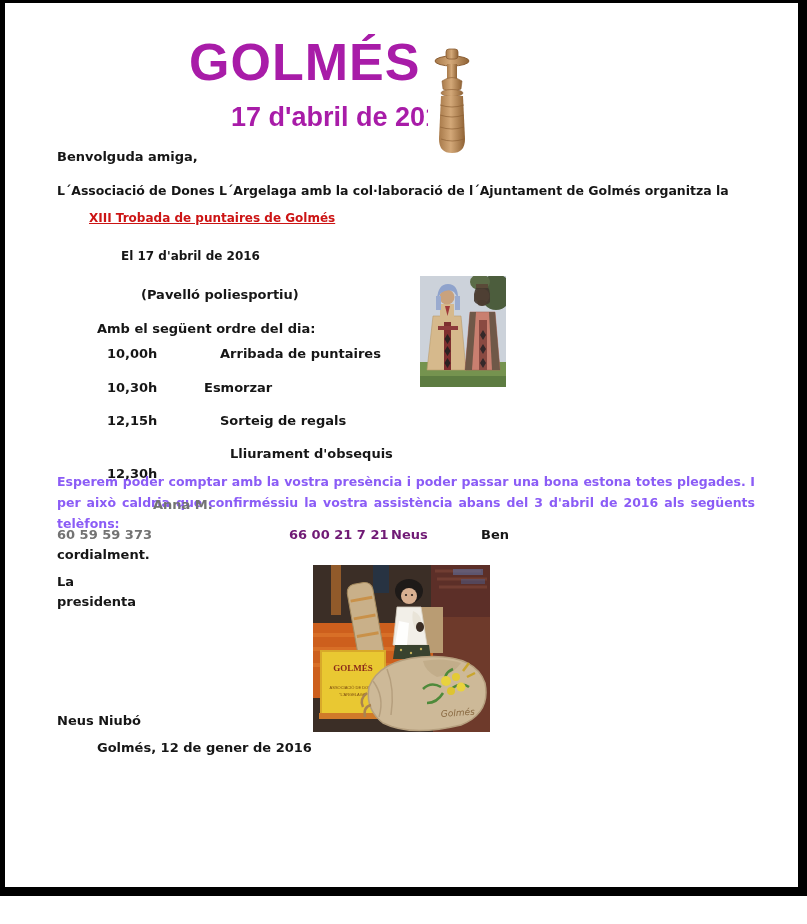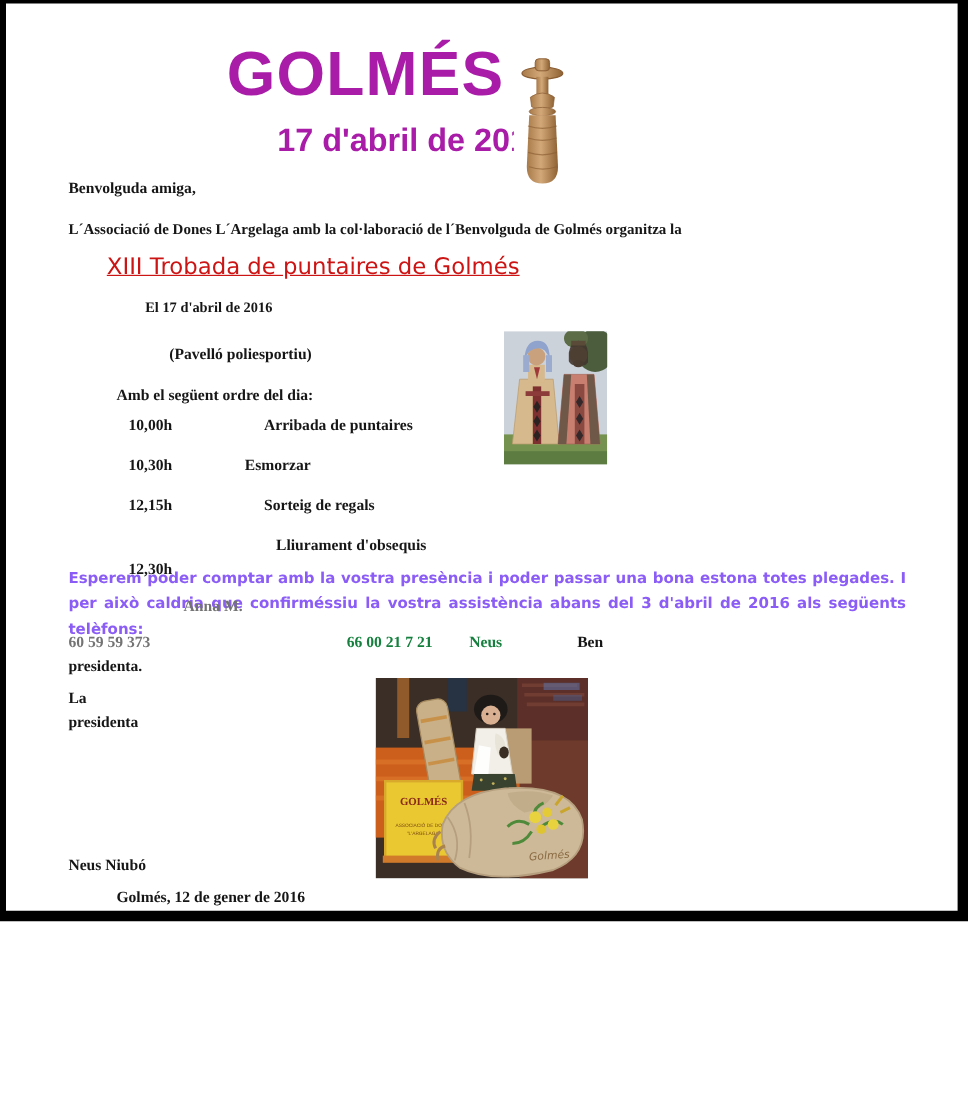--- a/index.html
+++ b/index.html
@@ -1,42 +1,42 @@
 <!DOCTYPE html>
 <html><head>
 <meta charset="utf-8">
 <style>
   html,body{margin:0;padding:0;background:#fff;}
   .page{
-    width:807px;height:768px;box-sizing:border-box;position:relative;
+    width:807px;height:896px;box-sizing:border-box;position:relative;
     background:#fff;border-style:solid;border-color:#000;
     border-width:3px 9px 9px 5px;overflow:hidden;
     font-family:"DejaVu Sans",sans-serif;
   }
   .abs{position:absolute;}
-  .t{font-weight:700;color:#161616;font-size:13px;line-height:1.3;white-space:nowrap;font-family:Liberation Serif, serif;}
+  .t{font-weight:700;color:#161616;font-size:13px;line-height:1.3;white-space:nowrap;}
   .title{
     font-family:"Liberation Sans",sans-serif;font-weight:700;
     font-size:52px;letter-spacing:1px;color:#a81ca8;line-height:1;
   }
   .date-heading{
     font-family:"Liberation Sans",sans-serif;font-weight:700;
     font-size:27px;color:#a81ca8;line-height:1;
   }
   .event-title{
-    font-size:19px;font-weight:400;color:#cc1414;text-decoration:underline;
+    font-size:12px;font-weight:700;color:#cc1414;text-decoration:underline;
     white-space:nowrap;
   }
   .event-date{font-size:12px;}
   .para{
     font-weight:700;color:#8b5cf6;font-size:12.5px;line-height:21px;
     text-align:justify;white-space:normal;
   }
   .phone-blue{color:#737373;}
-  .phone-olive{color:#15803d;}
+  .phone-olive{color:#701a75;}
   .photo{display:block;}
 </style>
 </head>
 <body>
 
 <div class="page">
 
   <div class="abs title" style="left:184px;top:33px;">GOLMÉS</div>
   <div class="abs date-heading" style="left:226px;top:101px;">17 d'abril de 2016</div>
 
@@ -54,21 +54,21 @@
       <rect x="18" y="8" width="12" height="10" rx="3" fill="url(#wood)" stroke="#8a5d33" stroke-width="0.8"></rect>
       <rect x="19" y="23" width="10" height="15" fill="url(#wood)"></rect>
       <path d="M14,40 Q24,33 34,40 L33,48 Q24,53 15,48 Z" fill="url(#wood)" stroke="#8a5d33" stroke-width="0.6"></path>
       <ellipse cx="24" cy="52" rx="11" ry="3.5" fill="url(#wood)" stroke="#8a5d33" stroke-width="0.6"></ellipse>
       <path d="M13,55 L35,55 L37,98 Q37,112 24,112 Q11,112 11,98 Z" fill="url(#wood)"></path>
       <path d="M12,64 Q24,68 36,64 M12,74 Q24,78 36,74 M12,86 Q24,90 36,86 M13,98 Q24,102 36,98" stroke="#8a5d33" stroke-width="1" fill="none" opacity="0.65"></path>
     </g>
   </svg>
 
   <div class="abs t" style="left:52px;top:146px;">Benvolguda amiga,</div>
-  <div class="abs t" style="left:52px;top:180px;font-size:12.5px;">L´Associació de Dones L´Argelaga amb la col·laboració de l´Benvolguda de Golmés organitza la</div>
+  <div class="abs t" style="left:52px;top:180px;font-size:12.5px;">L´Associació de Dones L´Argelaga amb la col·laboració de l´Ajuntament de Golmés organitza la</div>
   <div class="abs event-title" style="left:84px;top:208px;">XIII Trobada de puntaires de Golmés</div>
   <div class="abs t event-date" style="left:116px;top:246px;">El 17 d'abril de 2016</div>
   <div class="abs t" style="left:136px;top:284px;">(Pavelló poliesportiu)</div>
   <div class="abs t" style="left:92px;top:318px;">Amb el següent ordre del dia:</div>
 
   <div>
     <div class="abs t" style="left:102px;top:343px;">10,00h</div>
     <div class="abs t" style="left:215px;top:343px;">Arribada de puntaires</div>
     <div class="abs t" style="left:102px;top:377px;">10,30h</div>
     <div class="abs t" style="left:199px;top:377px;text-align:right;">Esmorzar</div>
@@ -111,21 +111,21 @@
 
   <div class="abs para" style="left:52px;top:468px;width:698px;">Esperem poder comptar amb la vostra presència i poder passar una bona estona totes plegades. I per això caldria que confirméssiu la vostra assistència abans del 3 d'abril de 2016 als següents telèfons:</div>
 
   <div>
     <span class="abs t phone-blue" style="left:52px;top:524px;">60 59 59 373</span>
     <span class="abs t phone-blue" style="left:148px;top:494px;">Anna M.</span>
     <span class="abs t phone-olive" style="left:284px;top:524px;">66 00 21 7 21</span>
     <span class="abs t phone-olive" style="left:386px;top:524px;">Neus</span>
     <span class="abs t" style="left:476px;top:524px;">Ben</span>
   </div>
-  <div class="abs t" style="left:52px;top:544px;">presidenta.</div>
+  <div class="abs t" style="left:52px;top:544px;">cordialment.</div>
 
   <div class="abs t" style="left:52px;top:571px;">La</div>
   <div class="abs t" style="left:52px;top:591px;">presidenta</div>
 
   <svg class="abs photo" style="left:308px;top:562px;" width="177" height="167" viewBox="0 0 177 167">
     <rect x="0" y="0" width="177" height="167" fill="#3b2e26"></rect>
     <rect x="118" y="0" width="59" height="64" fill="#5c2f28"></rect>
     <path d="M122,6 h46 M124,14 h50 M126,22 h48" stroke="#7b4437" stroke-width="3" opacity="0.7"></path>
     <rect x="140" y="4" width="30" height="6" fill="#5d6f9e" opacity="0.6"></rect>
     <rect x="148" y="14" width="24" height="5" fill="#4c5d8c" opacity="0.5"></rect>

